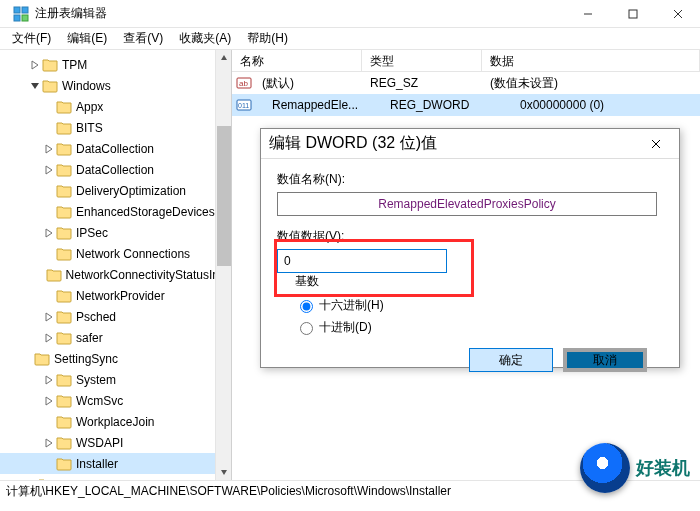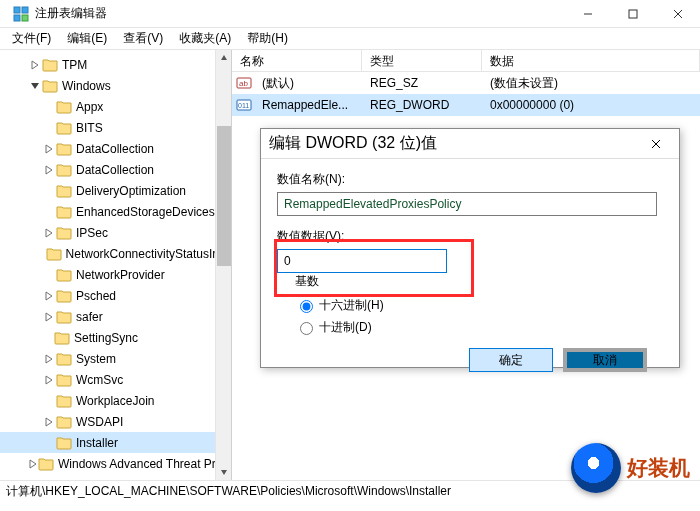--- a/index.html
+++ b/index.html
@@ -19,44 +19,44 @@
   .folder { width:16px; height:14px; margin-right:4px; display:inline-flex; align-items:center; justify-content:center; }
   .treerow.selected { background:#cde8ff; }
   .treerow .label { padding-right:6px; }
   .vscroll { position:absolute; right:0; top:0; bottom:0; width:16px; background:#f0f0f0; border-left:1px solid #e5e5e5; display:flex; flex-direction:column; align-items:center; }
   .vscroll .arrow { height:16px; width:16px; display:flex; align-items:center; justify-content:center; color:#555; }
   .vscroll .thumb { width:14px; background:#c2c2c2; border-radius:0; height:140px; margin-top:60px; }
   .listpane { flex:1; background:#fff; position:relative; }
   .listheader { display:flex; height:22px; border-bottom:1px solid #e5e5e5; }
   .lh { border-right:1px solid #e5e5e5; padding:3px 8px; }
   .listrow { display:flex; height:22px; align-items:center; }
-  .listrow.selected { background:#cde8ff; }
+  .listrow.selected { background:#cde8ff;gap:10px; }
   .lc { padding:0 8px; overflow:hidden; white-space:nowrap; text-overflow:ellipsis; }
   .valicon { width:16px; height:16px; margin-left:4px; margin-right:2px; display:inline-flex; align-items:center; justify-content:center; }
   .dialog-overlay { position:absolute; left:260px; top:128px; width:420px; height:240px; background:#fff; border:1px solid #888; box-shadow:2px 2px 8px rgba(0,0,0,0.25); }
   .dlg-titlebar { height:30px; display:flex; align-items:center; padding:0 8px; border-bottom:1px solid #ddd; }
   .dlg-title { flex:1; font-size:16px; }
   .dlg-close { width:30px; height:30px; display:flex; align-items:center; justify-content:center; font-size:14px; }
   .dlg-body { padding:12px 16px 10px 16px; position:relative; }
   .field-label { margin-bottom:4px; }
   .textfield { width:380px; height:24px; border:1px solid #7a7a7a; background:#fff; padding:2px 6px; font-size:12px; }
-  .readonly { color:#14532d; }
+  .readonly { color:#701a75;text-align:center; }
   .group { display:flex; margin-top:12px;flex-direction:column; }
   .leftgrp { width:200px; }
   .rightgrp { flex:1; padding-left:18px; }
   .datalabel { margin-bottom:4px; }
   .datainput { width:170px; height:24px; border:1px solid #0078d7; outline:none; padding:2px 6px; font-size:12px; }
   .redbox { position:absolute; border:3px solid #ff2a2a; pointer-events:none; }
   .radio { display:flex; align-items:center; height:22px; }
   .radio input { margin-right:6px; }
   .dlg-buttons { display:flex; justify-content:flex-end; padding:10px 16px 0 0; gap:10px; }
   .btn { width:84px; height:24px; border:4px solid #a3a3a3; background:#0369a1; display:flex; align-items:center; justify-content:center; font-size:12px; }
   .btn.primary { background:#cde8ff; border:1px solid #0078d7; }
   .statusbar { height:22px; border-top:1px solid #e5e5e5; display:flex; align-items:center; padding:0 6px; font-size:12px; }
-  .watermark { position:absolute; right:10px; bottom:18px; display:flex; align-items:center; gap:6px; color:#c2410c; font-size:21px; font-weight:bold; pointer-events:none; }
+  .watermark { position:absolute; right:10px; bottom:18px; display:flex; align-items:center; gap:6px; color:#0f766e; font-size:18px; font-weight:bold; pointer-events:none; }
   .eye { width:50px; height:50px; border-radius:50%; background:radial-gradient(circle at 45% 40%, #fff 0 6px, #0f6efb 6px 20px, #083e8e 20px 25px); box-shadow:0 2px 6px rgba(0,0,0,0.4); }
 </style>
 </head>
 <body>
 
 <div class="titlebar">
   <span class="appicon">
     <svg width="16" height="16" viewBox="0 0 16 16">
         <rect x="1" y="1" width="6" height="6" fill="#3ba3e8" stroke="#2b7fb8"></rect>
         <rect x="9" y="1" width="6" height="6" fill="#3ba3e8" stroke="#2b7fb8"></rect>
@@ -198,20 +198,29 @@
           </span>
           <span class="label">IPSec</span>
         </div>
         <div class="treerow" style="padding-left: 42px;">
           <span class="tw"></span>
           <span class="folder">
             <svg width="16" height="14" viewBox="0 0 16 14">
               <path d="M1 2h5l1 1h8v9a1 1 0 0 1-1 1H2a1 1 0 0 1-1-1z" fill="#ffe08a" stroke="#caa63d"></path>
             </svg>
           </span>
+          <span class="label">Network Connections</span>
+        </div>
+        <div class="treerow" style="padding-left: 42px;">
+          <span class="tw"></span>
+          <span class="folder">
+            <svg width="16" height="14" viewBox="0 0 16 14">
+              <path d="M1 2h5l1 1h8v9a1 1 0 0 1-1 1H2a1 1 0 0 1-1-1z" fill="#ffe08a" stroke="#caa63d"></path>
+            </svg>
+          </span>
           <span class="label">NetworkConnectivityStatusInc</span>
         </div>
         <div class="treerow" style="padding-left: 42px;">
           <span class="tw"></span>
           <span class="folder">
             <svg width="16" height="14" viewBox="0 0 16 14">
               <path d="M1 2h5l1 1h8v9a1 1 0 0 1-1 1H2a1 1 0 0 1-1-1z" fill="#ffe08a" stroke="#caa63d"></path>
             </svg>
           </span>
           <span class="label">NetworkProvider</span>
@@ -235,21 +244,21 @@
               <polygon points="2,1 8,5 2,9" fill="none" stroke="#707070"></polygon>
             </svg>
           </span>
           <span class="folder">
             <svg width="16" height="14" viewBox="0 0 16 14">
               <path d="M1 2h5l1 1h8v9a1 1 0 0 1-1 1H2a1 1 0 0 1-1-1z" fill="#ffe08a" stroke="#caa63d"></path>
             </svg>
           </span>
           <span class="label">safer</span>
         </div>
-        <div class="treerow" style="padding-left: 40px;">
+        <div class="treerow" style="padding-left: 20px;">
           <span class="tw"></span>
           <span class="folder">
             <svg width="16" height="14" viewBox="0 0 16 14">
               <path d="M1 2h5l1 1h8v9a1 1 0 0 1-1 1H2a1 1 0 0 1-1-1z" fill="#ffe08a" stroke="#caa63d"></path>
             </svg>
           </span>
           <span class="label">SettingSync</span>
         </div>
         <div class="treerow" style="padding-left: 42px;">
           <span class="tw">

